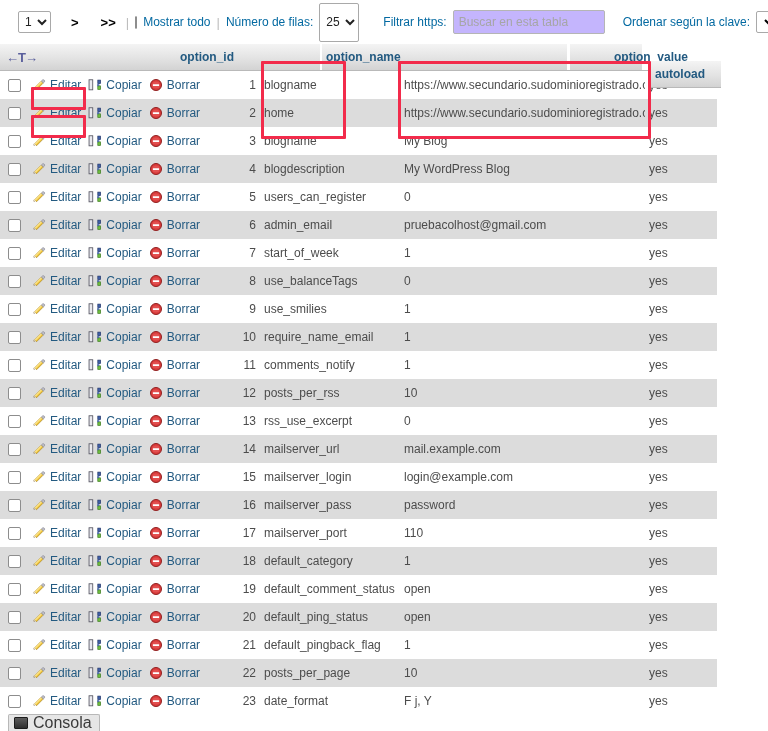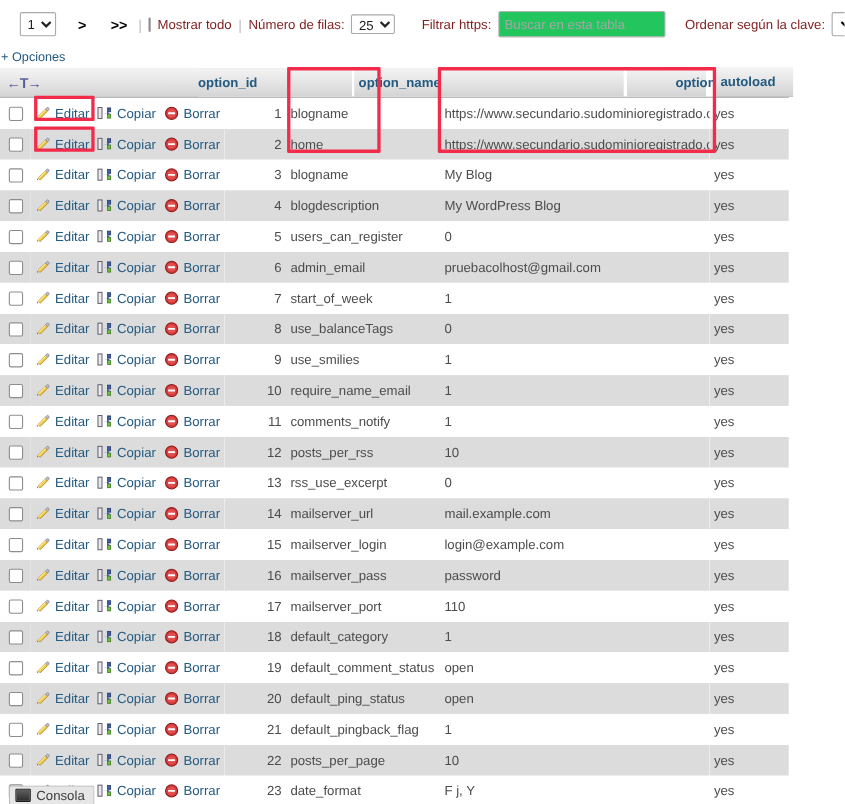--- a/index.html
+++ b/index.html
@@ -61,45 +61,45 @@
     width: 13px;
     height: 13px;
     border: 1px solid #8d8d8d;
     background: #ffffff;
     border-radius: 2px;
     margin: 0 6px 0 0;
     vertical-align: middle;
     cursor: pointer;
   }
   .nav-label {
-    color: #7f1d1d;
+    color: #0369a1;
     font-size: 12px;
   }
   .rows-select {
     font-family: "Liberation Sans", sans-serif;
     font-size: 12px;
-    height: 18px;
+    height: 39px;
     width: 56px;
     padding: 1px 2px;
     margin-left: 6px;
     border: 1px solid #a9a9a9;
     border-radius: 2px;
     background: #ffffff;
     color: #222;
   }
   .filter-input {
     font-family: "Liberation Sans", sans-serif;
     font-size: 12px;
     height: 20px;
     width: 140px;
     margin-left: 6px;
     padding: 1px 5px;
     border: 1px solid #b5b5b5;
     border-radius: 2px;
-    background: #22c55e;
+    background: #c4b5fd;
     color: #444;
   }
   .filter-input::placeholder { color: #a6a6a6; }
   .sort-select {
     font-family: "Liberation Sans", sans-serif;
     font-size: 12px;
     height: 22px;
     width: 40px;
     margin-left: 6px;
     border: 1px solid #a9a9a9;
@@ -248,21 +248,21 @@
     min-width: 64px;
     background: #e6e6e6;
     border: 1px solid #b8b8b8;
     border-bottom: none;
     border-radius: 2px 2px 0 0;
     display: flex;
     align-items: center;
     gap: 5px;
     padding: 0 7px 0 5px;
     z-index: 60;
-    font-size: 12px;
+    font-size: 16px;
     color: #3a3a3a;
   }
   .console-icon {
     width: 12px; height: 10px;
     background: linear-gradient(to bottom, #5d5d5d, #2f2f2f);
     border: 1px solid #1c1c1c;
     border-radius: 1px;
     display: inline-block;
     flex: 0 0 12px;
   }
@@ -293,23 +293,20 @@
       <option>25</option>
     </select>
 
     <span class="nav-label gap-l" style="margin-left:24px;">Filtrar https:</span>
     <input type="text" class="filter-input" placeholder="Buscar en esta tabla" style="">
 
     <span class="nav-label" style="margin-left:18px;">Ordenar según la clave:</span>
     <select class="sort-select"></select>
   </div>
 
-  <div class="options-line">
-    <a class="options-link">+ Opciones</a>
-  </div>
 
   <table class="results">
     <colgroup>
       <col class="c-chk">
         <col class="c-act">
         <col class="c-id">
       <col class="c-name">
         <col class="c-value">
         <col class="c-auto">
     </colgroup>

